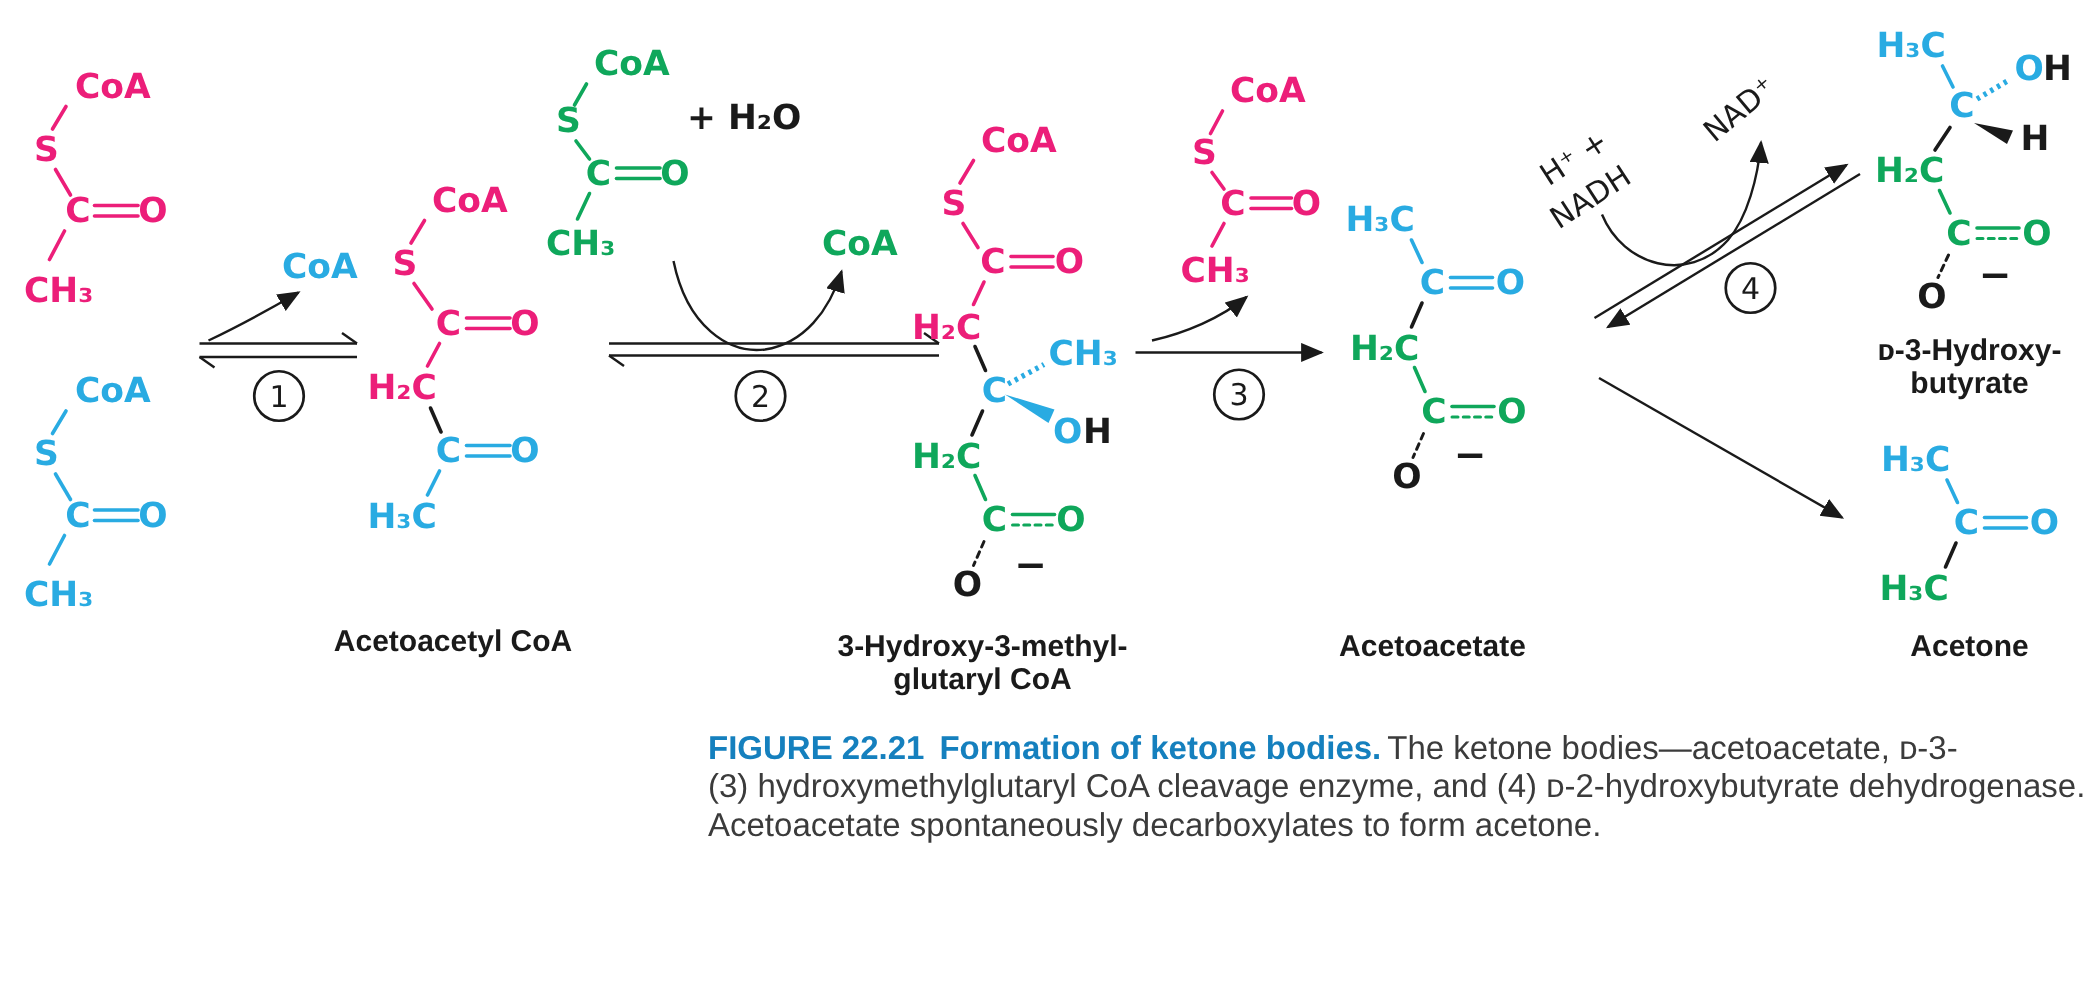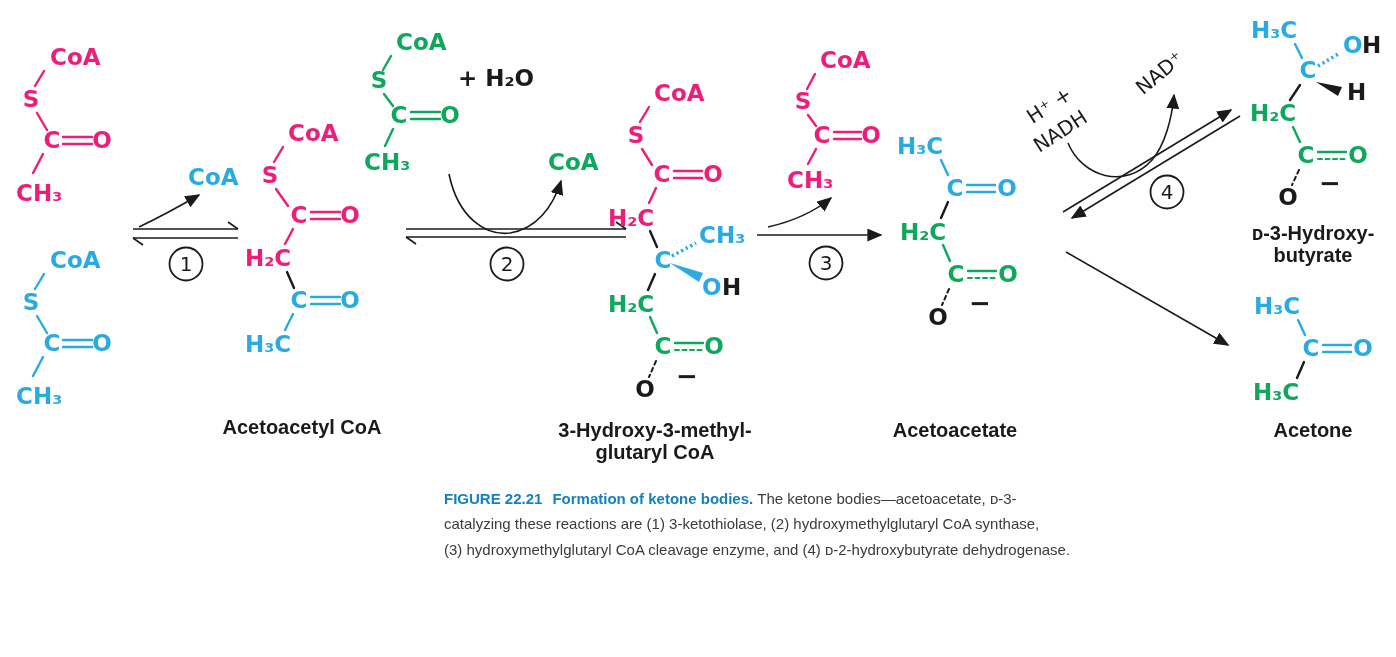--- a/index.html
+++ b/index.html
@@ -19,23 +19,23 @@
 
   
   .bond{fill:none;stroke-width:2.4;stroke-linecap:round;}
   .bpink{stroke:#EC1E79}.bcyan{stroke:#29ABE2}.bgreen{stroke:#0FA75B}.bblk{stroke:#1a1a1a}
   .dash{stroke-dasharray:4 3.5;stroke-width:2;}
   .hash{stroke-width:3.6;stroke-dasharray:2.2 3;stroke-linecap:butt;}
   .arrow{stroke:#1a1a1a;stroke-width:1.6;fill:none;}
   .circ{fill:#fff;stroke:#1a1a1a;stroke-width:1.8;}
 
   
-  .caption{position:absolute;left:444px;top:486px;width:760px;
+  .caption{position:absolute;left:472px;top:486px;width:760px;
            font-family:"Liberation Sans","DejaVu Sans",sans-serif;
-           font-size:15px;line-height:25.4px;color:#3b3b3b;white-space:nowrap;}
+           font-size:22px;line-height:25.4px;color:#3b3b3b;white-space:nowrap;}
   .cap-head{color:#1580BE;font-weight:bold;margin-right:10px;}
   .cap-title{color:#1580BE;font-weight:bold;margin-right:4px;}
 </style>
 </head>
 <body>
 
 <div class="stage">
 <svg width="1396" height="657" viewBox="0 0 1396 657">
   <defs>
     <marker id="ah" markerWidth="11" markerHeight="9" refX="8.5" refY="4" orient="auto">
@@ -241,16 +241,16 @@
     <line x1="1304" y1="362" x2="1297" y2="378" class="bond bblk" stroke-width="1.8"></line>
     <text x="1253" y="400" class="atom green">H₃C</text>
     <text x="1313" y="437" class="mol-label">Acetone</text>
   </g>
 </svg>
 
   <div class="caption">
     <div>
       <span class="cap-head">FIGURE 22.21</span><span class="cap-title">Formation of ketone bodies.</span><span>The ketone bodies—acetoacetate, ᴅ-3-</span>
     </div>
-    <div>catalyzing these reactions are (1) 3-ketothiolase, (2) hydroxymethylglutaryl CoA synthase,</div>
     <div>(3) hydroxymethylglutaryl CoA cleavage enzyme, and (4) ᴅ-2-hydroxybutyrate dehydrogenase.</div>
+    <div>Acetoacetate spontaneously decarboxylates to form acetone.</div>
   </div>
 </div>
 
 </body></html>

